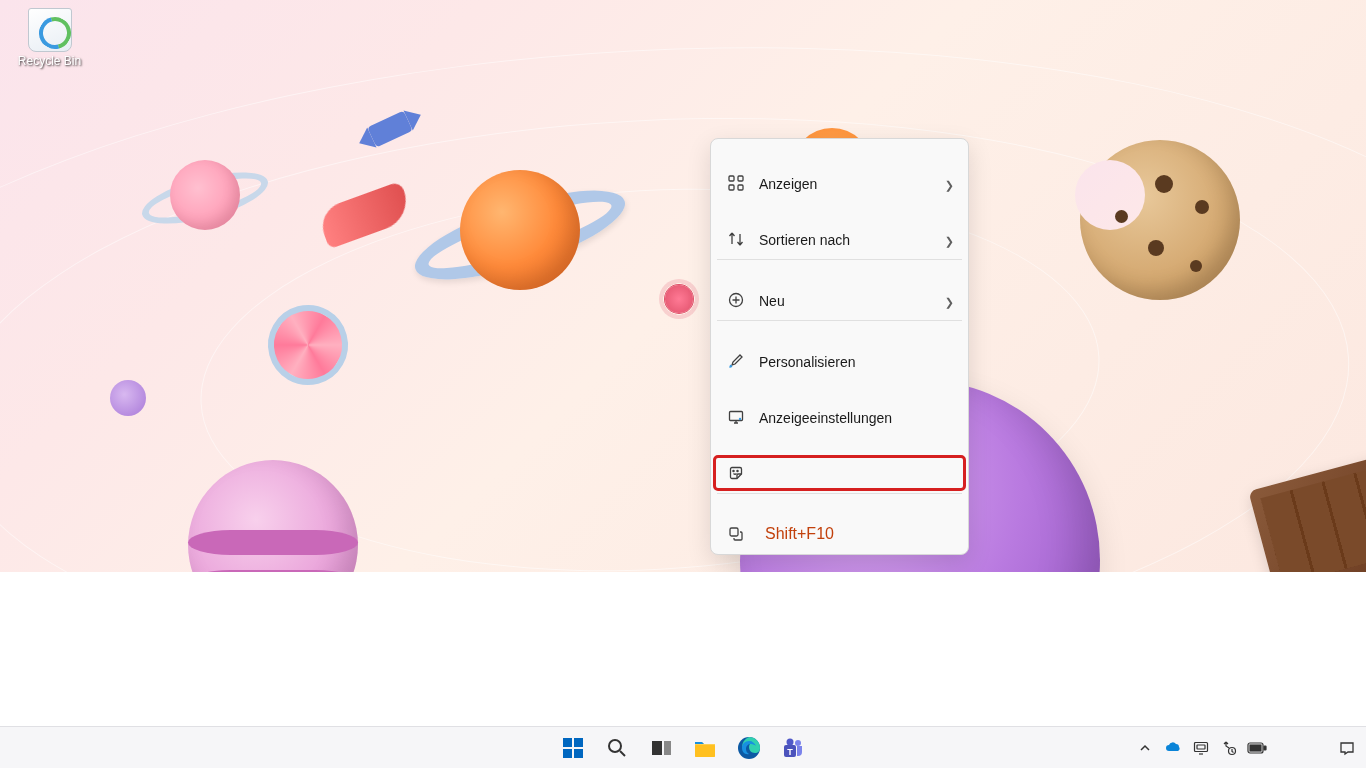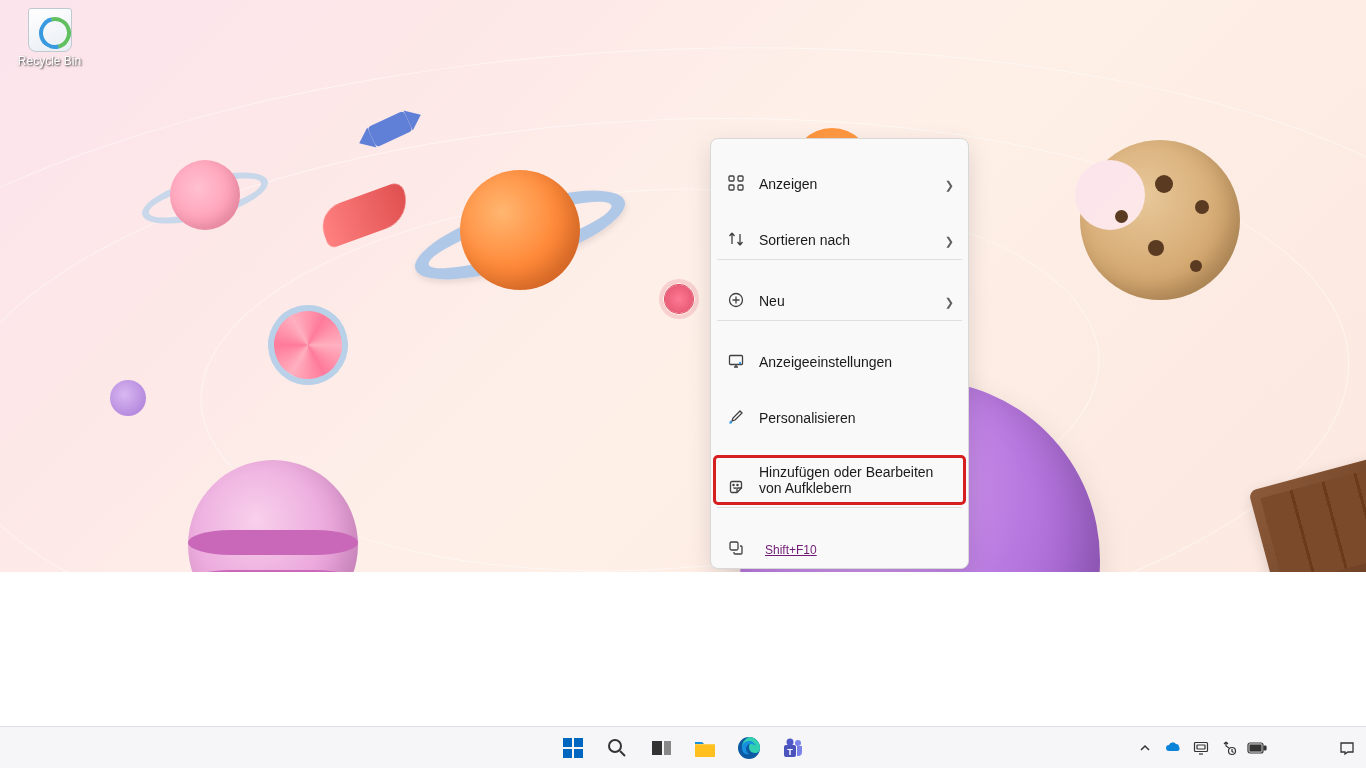--- a/index.html
+++ b/index.html
@@ -101,21 +101,21 @@
     .context-menu {
       position: absolute; left: 710px; top: 138px; width: 259px;
       background: #f9f9f9; border: 1px solid #d8d8d8; border-radius: 8px;
       box-shadow: 0 8px 24px rgba(0,0,0,0.12); padding: 4px; font-size: 14px;
     }
     .menu-item { display: flex; align-items: flex-end; padding: 7px 10px 7px 12px; border-radius: 4px;
       color: #1a1a1a; cursor: default; position: relative; margin-top: 24px;}
     .menu-icon { width: 18px; height: 18px; margin-right: 14px; display:flex; align-items:center; justify-content:center; color:#404040;}
     .menu-label { flex: 1; }
     .menu-arrow { color: #606060; font-size: 11px; margin-left: 8px;}
-    .menu-shortcut { color: #701a75; font-size: 12px; margin-left: 6px; text-decoration: underline;}
+    .menu-shortcut { color: #c2410c; font-size: 16px; margin-left: 6px;}
     .menu-sep { height: 1px; background: #e0e0e0; margin: 4px 2px; }
     .highlight-red { outline: 3px solid #d62020; outline-offset: -1px; border-radius: 3px;}
     
     
     .taskbar { position: absolute; bottom: 0; left: 0; width: 100%; height: 42px;
       background: #f6f6f8; border-top: 1px solid #e0e0e4; display: flex; align-items: center;}
     .taskbar-center { position:absolute; left:50%; transform:translateX(-50%); display:flex; gap: 6px; align-items:center;}
     .taskbar-right { position:absolute; right: 6px; display:flex; gap: 2px; align-items:center;}
     .task-btn { width: 38px; height: 36px; display:flex; align-items:center; justify-content:center;
       border-radius: 4px; }
@@ -187,47 +187,46 @@
             <path d="M8 4.5v7M4.5 8h7"></path>
           </svg>
       </span>
       <span class="menu-label">Neu</span>
       <span class="menu-arrow">❯</span>
     </div>
     <div class="menu-sep"></div>
     <div class="menu-item">
       <span class="menu-icon">
         <svg width="16" height="16" viewBox="0 0 16 16" fill="none" stroke="currentColor" stroke-width="1.3">
+            <path d="M12 2l2 2-7 7-3 1 1-3 7-7z"></path>
+            <path d="M3 12c-1 1-1 2-1 2s1 0 2-1" fill="#3a9ae0" stroke="#3a9ae0"></path>
+          </svg>
+      </span>
+      <span class="menu-label">Personalisieren</span>
+    </div>
+    <div class="menu-item">
+      <span class="menu-icon">
+        <svg width="16" height="16" viewBox="0 0 16 16" fill="none" stroke="currentColor" stroke-width="1.3">
             <rect x="1.5" y="2.5" width="13" height="9" rx="1"></rect>
             <path d="M6 14h4M8 11.5V14"></path>
             <circle cx="12" cy="10" r="1.2" fill="#3a9ae0" stroke="none"></circle>
           </svg>
       </span>
       <span class="menu-label">Anzeigeeinstellungen</span>
-    </div>
-    <div class="menu-item">
-      <span class="menu-icon">
-        <svg width="16" height="16" viewBox="0 0 16 16" fill="none" stroke="currentColor" stroke-width="1.3">
-            <path d="M12 2l2 2-7 7-3 1 1-3 7-7z"></path>
-            <path d="M3 12c-1 1-1 2-1 2s1 0 2-1" fill="#3a9ae0" stroke="#3a9ae0"></path>
-          </svg>
-      </span>
-      <span class="menu-label">Personalisieren</span>
     </div>
     <div class="menu-item highlight-red">
       <span class="menu-icon">
         <svg width="16" height="16" viewBox="0 0 16 16" fill="none" stroke="currentColor" stroke-width="1.3">
             <path d="M2.5 4a1.5 1.5 0 0 1 1.5-1.5h8A1.5 1.5 0 0 1 13.5 4v5L9 13.5H4A1.5 1.5 0 0 1 2.5 12V4z"></path>
             <path d="M13.5 9H10a1 1 0 0 0-1 1v3.5"></path>
             <circle cx="5.5" cy="6" r="0.6" fill="currentColor"></circle>
             <circle cx="9.5" cy="6" r="0.6" fill="currentColor"></circle>
             <path d="M5.5 8.5c.8.8 2.2.8 3 0"></path>
           </svg>
       </span>
-      <span class="menu-label">Hinzufügen oder Bearbeiten von Aufklebern</span>
     </div>
     <div class="menu-sep"></div>
     <div class="menu-item">
       <span class="menu-icon">
         <svg width="16" height="16" viewBox="0 0 16 16" fill="none" stroke="currentColor" stroke-width="1.3">
             <rect x="2" y="2" width="8" height="8" rx="1.5"></rect>
             <path d="M6 12v1a1 1 0 0 0 1 1h6a1 1 0 0 0 1-1V7a1 1 0 0 0-1-1h-1"></path>
           </svg>
       </span>
       <span class="menu-shortcut">Shift+F10</span>

